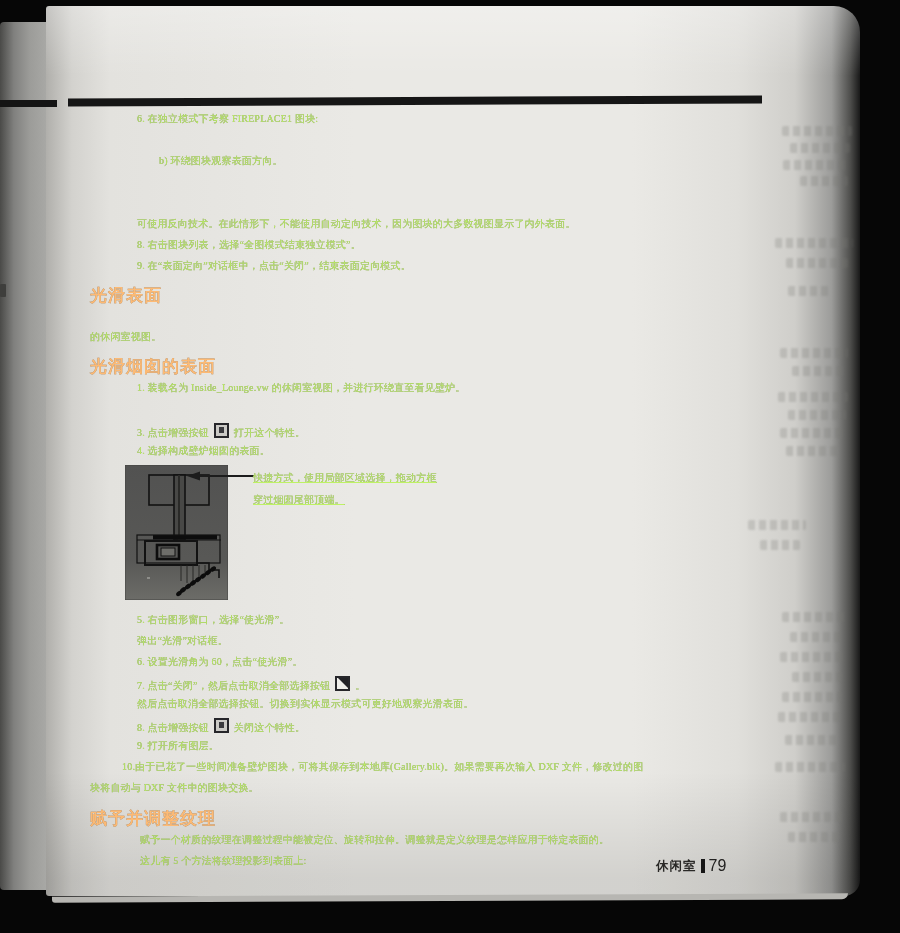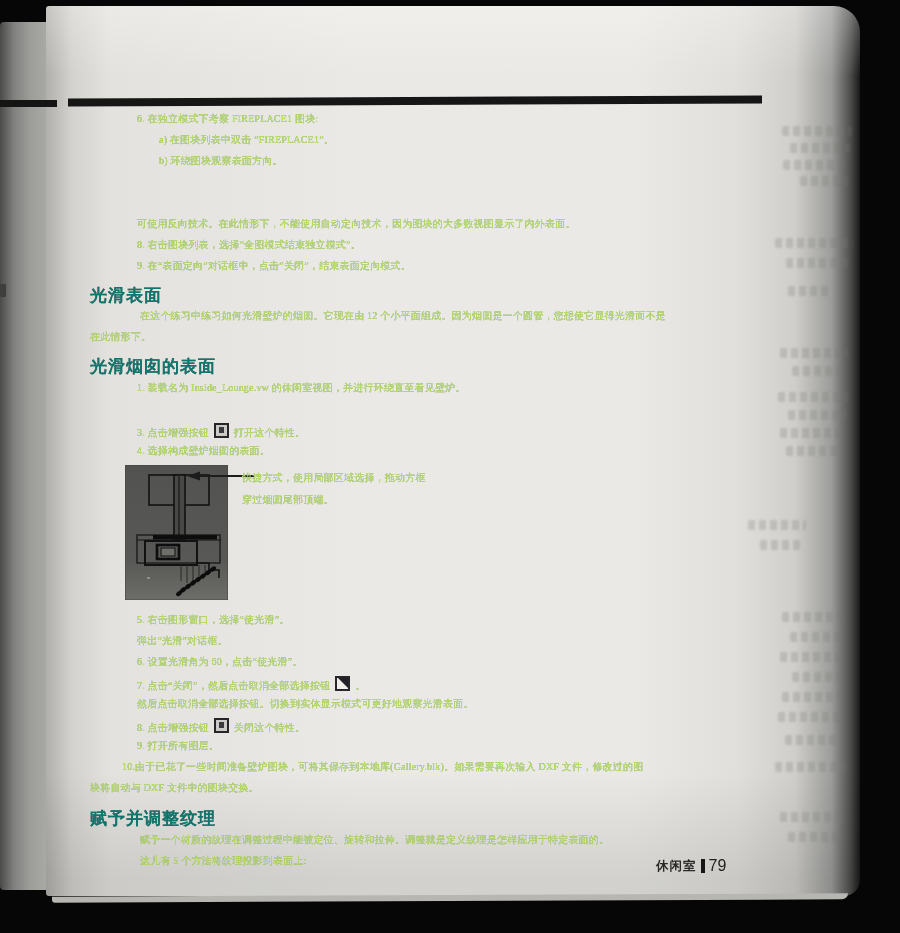--- a/index.html
+++ b/index.html
@@ -24,22 +24,22 @@
   
   .line{position:absolute;white-space:nowrap;font-size:10px;color:#bef264;letter-spacing:.2px;
         text-shadow:0 0 .4px rgba(45,44,42,.7);}
   .lm   {left:90px;}   
   .ind  {left:140px;}  
   .num  {left:137px;}  
   .num10{left:122px;}  
   .sub  {left:159px;}  
   .heading{position:absolute;left:90px;white-space:nowrap;
     font-family:Liberation Sans, sans-serif;font-weight:700;
-    font-size:17px;color:#0f766e;letter-spacing:1px;text-shadow:0 0 .5px rgba(38,37,35,.6);}
-  .caption{left:242px;}
+    font-size:17px;color:#fdba74;letter-spacing:1px;text-shadow:0 0 .5px rgba(38,37,35,.6);}
+  .caption{left:253px;text-decoration:underline;}
   
   .ic{display:inline-block;width:11px;height:11px;border:2px solid #26262a;background:#cbcac6;
       vertical-align:-2px;margin:0 5px;position:relative;}
   .ic-enh b{display:block;width:5px;height:6px;background:#3a3a3e;margin:2px auto 0;}
   .ic-desel{background:#efeeea;}
   .ic-desel b{position:absolute;right:0;top:0;width:0;height:0;
       border-left:10px solid transparent;border-top:10px solid #222226;}
   
   .fig{position:absolute;left:125px;top:465px;width:103px;height:135px;}
   .arrow{position:absolute;left:186px;top:469px;width:70px;height:14px;}
@@ -60,29 +60,27 @@
 <div class="stage">
 
   <div class="left-page"></div>
   <div class="page"></div>
   <div class="bottom-sliver"></div>
   <div class="rule-left"></div>
   <div class="rule-main"></div>
   <div class="left-cut-glyph"></div>
 
   <div class="line num" style="top:112px">6. 在独立模式下考察 FIREPLACE1 图块:</div>
-  <div class="line sub" style="top:133px">a) 在图块列表中双击 “FIREPLACE1”。</div>
   <div class="line sub" style="top:154px">b) 环绕图块观察表面方向。</div>
   <div class="line num" style="top:217px">可使用反向技术。在此情形下，不能使用自动定向技术，因为图块的大多数视图显示了内外表面。</div>
   <div class="line num" style="top:238px">8. 右击图块列表，选择“全图模式结束独立模式”。</div>
   <div class="line num" style="top:259px">9. 在“表面定向”对话框中，点击“关闭”，结束表面定向模式。</div>
 
   <div class="heading" style="top:284px">光滑表面</div>
-  <div class="line ind" style="top:309px">在这个练习中练习如何光滑壁炉的烟囱。它现在由 12 个小平面组成。因为烟囱是一个圆管，您想使它显得光滑而不是</div>
-  <div class="line lm" style="top:330px">在此情形下。</div>
+  <div class="line lm" style="top:330px">的休闲室视图。</div>
 
   <div class="heading" style="top:355px">光滑烟囱的表面</div>
   <div class="line num" style="top:381px">1. 装载名为 Inside_Lounge.vw 的休闲室视图，并进行环绕直至看见壁炉。</div>
   <div class="line num" style="top:423px">
     <span>3. 点击增强按钮</span><span class="ic ic-enh"><b></b></span><span>打开这个特性。</span>
   </div>
   <div class="line num" style="top:444px">4. 选择构成壁炉烟囱的表面。</div>
 
   <svg class="fig" viewBox="0 0 103 135">
     <defs>

